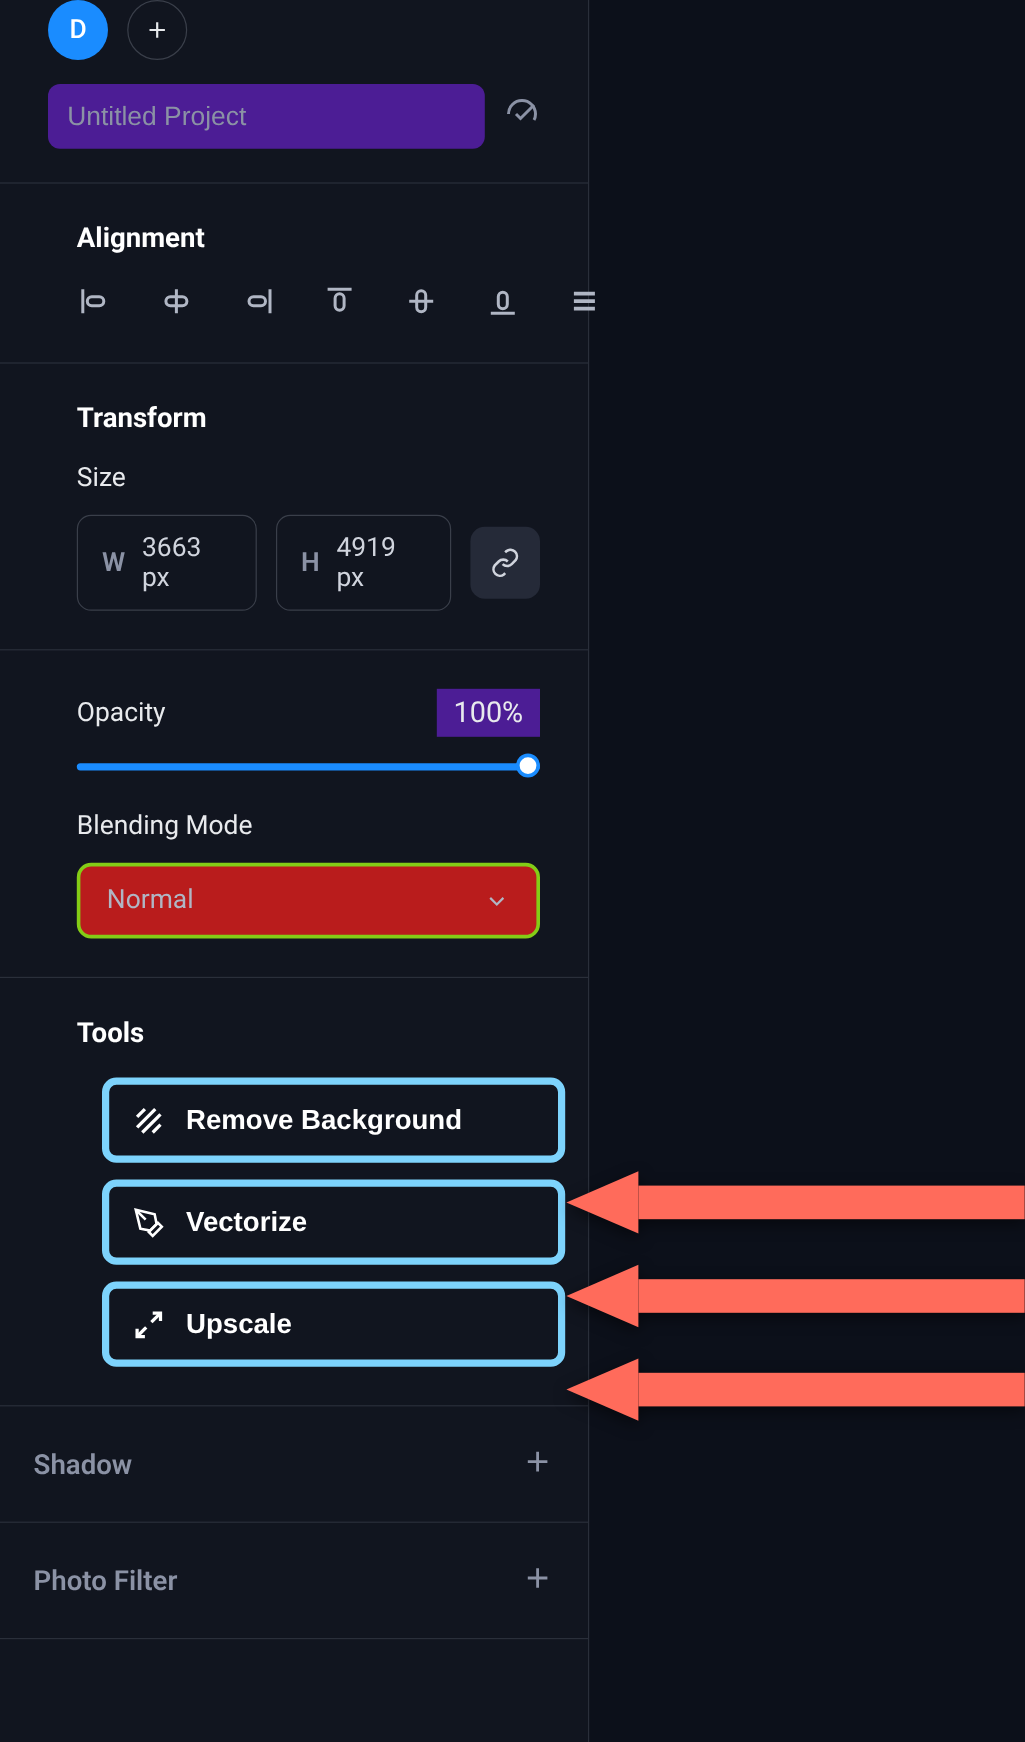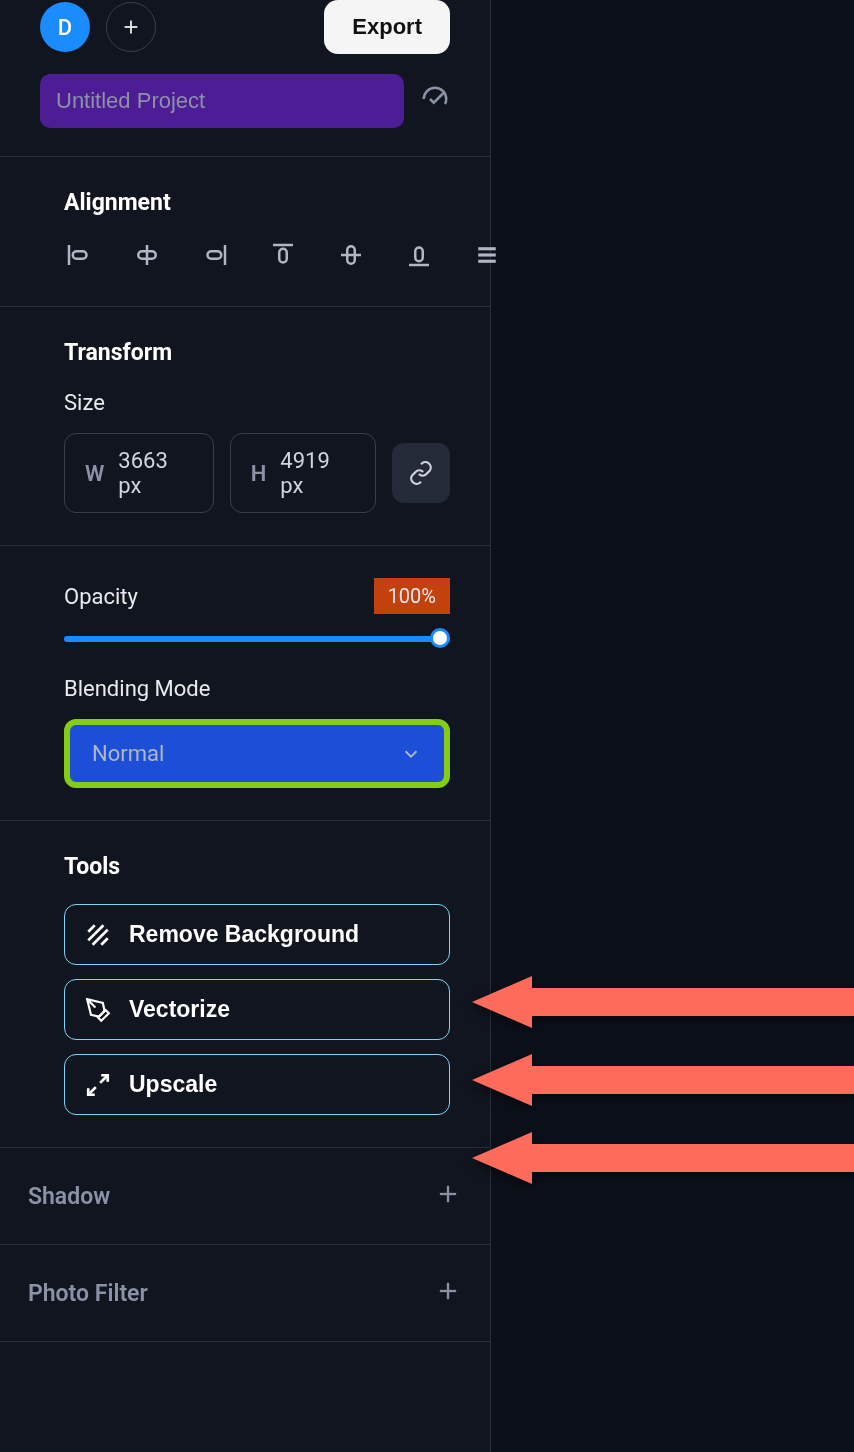--- a/index.html
+++ b/index.html
@@ -85,46 +85,46 @@
   .link-box {
     width:60px;height:60px;border-radius:12px;
     background:#252a38;display:flex;align-items:center;justify-content:center;
     color:#d0d4dd;
   }
   .opacity-row {
     display:flex;justify-content:space-between;align-items:center;
     font-size:22px;margin-bottom:14px;
   }
   .opacity-badge {
-    background:#c2410c;border-radius:0;padding:6px 14px;
-    color:#e8eaed;font-size:20px;
+    background:#4c1d95;border-radius:0;padding:6px 14px;
+    color:#e8eaed;font-size:24px;
   }
   .slider {
     position:relative;height:20px;margin-bottom:28px;
   }
   .slider-track {
     position:absolute;left:0;right:0;top:8px;height:6px;
     background:#1a8cff;border-radius:3px;
   }
   .slider-thumb {
     position:absolute;right:0;top:0;width:20px;height:20px;
     background:#fff;border-radius:50%;border:3px solid #1a8cff;
   }
   .select-box {
-    border:6px solid #84cc16;border-radius:12px;
-    background:#1d4ed8;padding:16px 22px;
+    border:3px solid #84cc16;border-radius:12px;
+    background:#b91c1c;padding:16px 22px;
     display:flex;justify-content:space-between;align-items:center;
     color:#b0b6c4;font-size:22px;
   }
   .tool-btn {
     display:flex;align-items:center;gap:18px;
-    border:1px solid #7dd3fc;border-radius:12px;
+    border:6px solid #7dd3fc;border-radius:12px;
     padding:16px 20px;background:transparent;
     color:#fff;font-size:23px;font-weight:600;
-    width:100%;margin-bottom:14px;
+    width:100%;margin-bottom:14px;margin-left:21px;
   }
   .tool-btn svg { width:26px;height:26px;flex-shrink:0; }
   .collapse-row {
     display:flex;justify-content:space-between;align-items:center;
     padding:32px 28px;border-bottom:1px solid #2a2f3a;
   }
   .collapse-row .label {
     color:#8b92a5;font-size:23px;font-weight:600;
   }
   .plus-icon { color:#8b92a5; }
@@ -154,23 +154,20 @@
     <div class="avatar">
       <span>D</span>
     </div>
     <div class="circle-btn">
       <svg viewBox="0 0 24 24" width="22" height="22" stroke="currentColor" stroke-width="2" fill="none">
           <line x1="12" y1="5" x2="12" y2="19"></line>
           <line x1="5" y1="12" x2="19" y2="12"></line>
         </svg>
     </div>
     <div class="spacer"></div>
-    <button class="export-btn">
-      <span>Export</span>
-    </button>
   </div>
 
   <div class="project-row">
     <input class="project-input" value="Untitled Project" style="">
     <span class="check-icon">
       <svg viewBox="0 0 24 24" width="30" height="30" stroke="currentColor" stroke-width="2" fill="none">
           <path d="M3 12c0-5 4-9 9-9s9 4 9 9c0 1.5-.4 3-1 4"></path>
           <polyline points="8 12 11 15 20 6"></polyline>
         </svg>
     </span>

